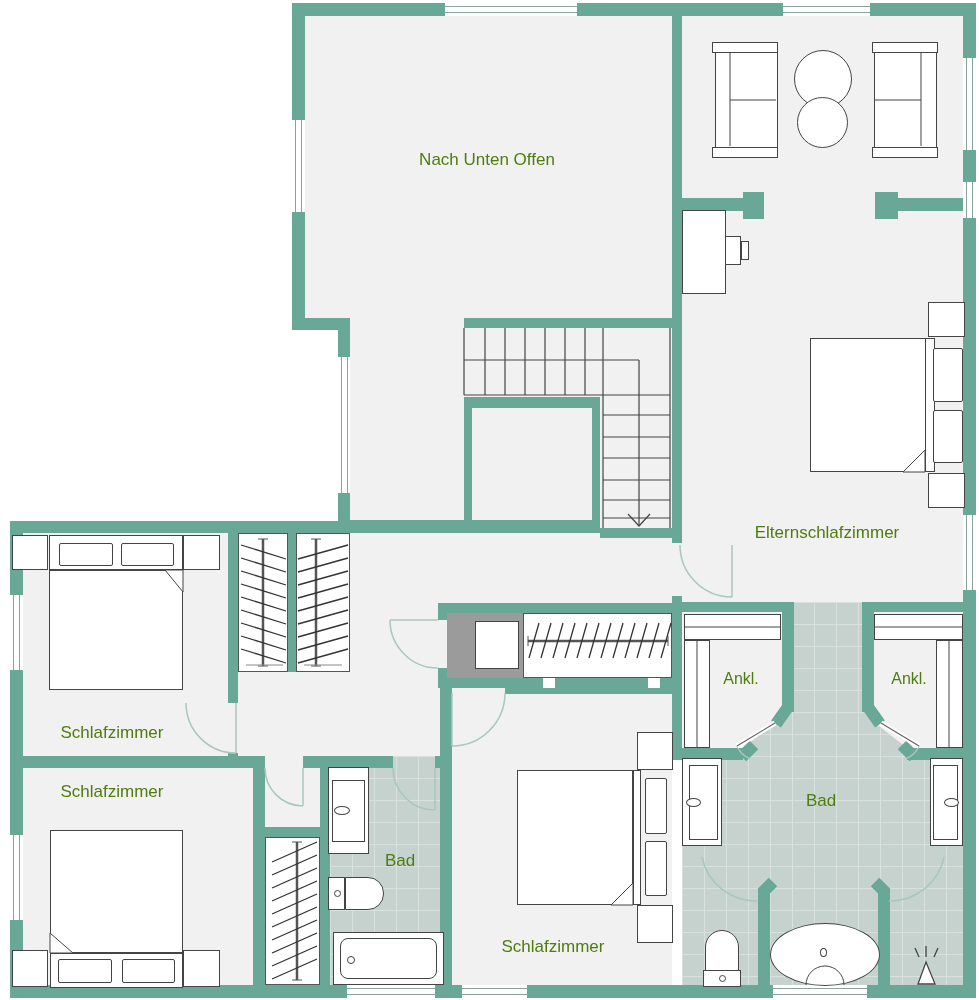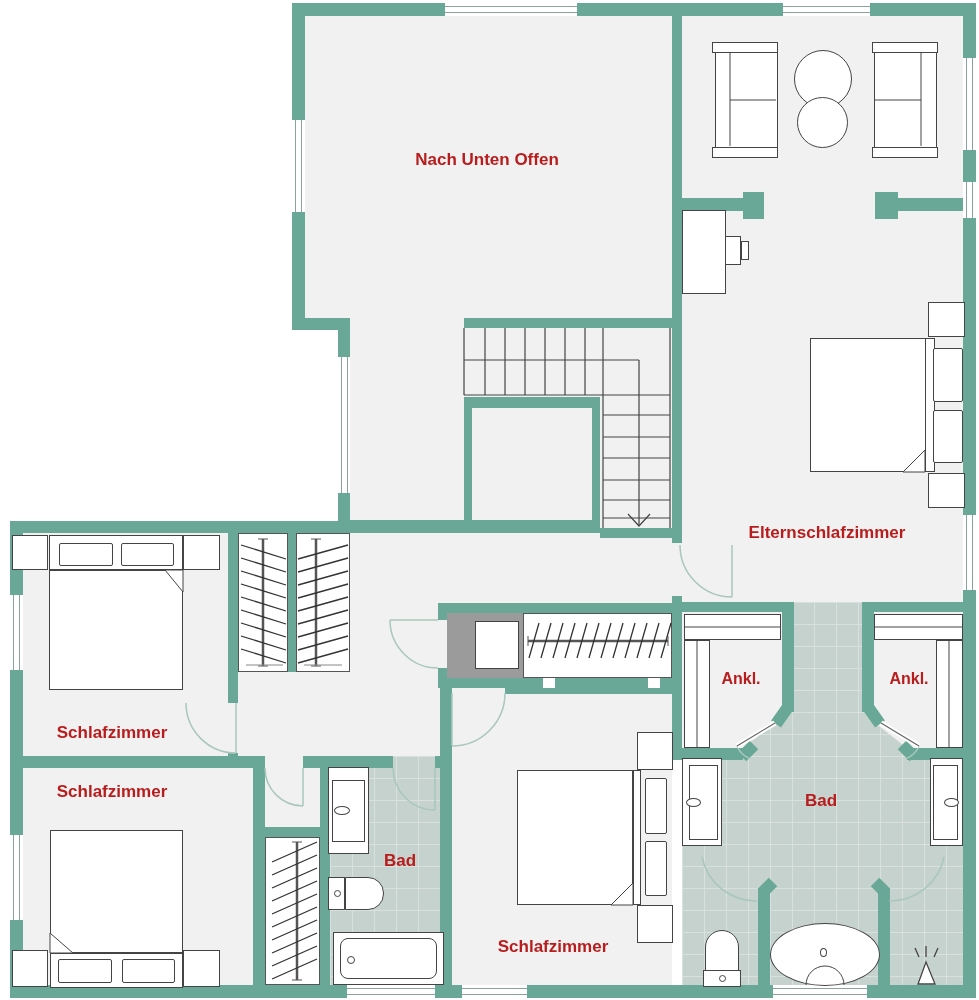--- a/index.html
+++ b/index.html
@@ -10,21 +10,21 @@
         background-image:linear-gradient(var(--tile_line) 1px,transparent 1px),
                          linear-gradient(90deg,var(--tile_line) 1px,transparent 1px);
         background-size:22px 22px;}
   .w{position:absolute;background:var(--wall);}
   .winh{position:absolute;background:linear-gradient(to bottom,#fff 0 3px,#8aa39b 3px 4px,#fff 4px 9px,#8aa39b 9px 10px,#fff 10px);}
   .winv{position:absolute;background:linear-gradient(to right,#fff 0 3px,#8aa39b 3px 4px,#fff 4px 9px,#8aa39b 9px 10px,#fff 10px);}
   .furn{position:absolute;background:#fff;border:1px solid #444;}
   .round{border-radius:50%;}
   .gray{position:absolute;background:var(--shaft);}
   .cbox{position:absolute;background:#fff;border:1px solid #555;}
-  .lbl{position:absolute;transform:translate(-50%,-50%);color:#b91c1c;font-size:17px;white-space:nowrap;font-weight:bold;}
+  .lbl{position:absolute;transform:translate(-50%,-50%);color:#4d7c0f;font-size:17px;white-space:nowrap;}
   .lbl.small{font-size:16px;}
   svg.overlay{position:absolute;left:0;top:0;pointer-events:none;}
 </style>
 </head>
 <body>
 
 <div id="plan">
 
   <div class="f" style="left:305px;top:16px;width:367px;height:314px"></div>
   <div class="f" style="left:350px;top:330px;width:322px;height:198px"></div>

